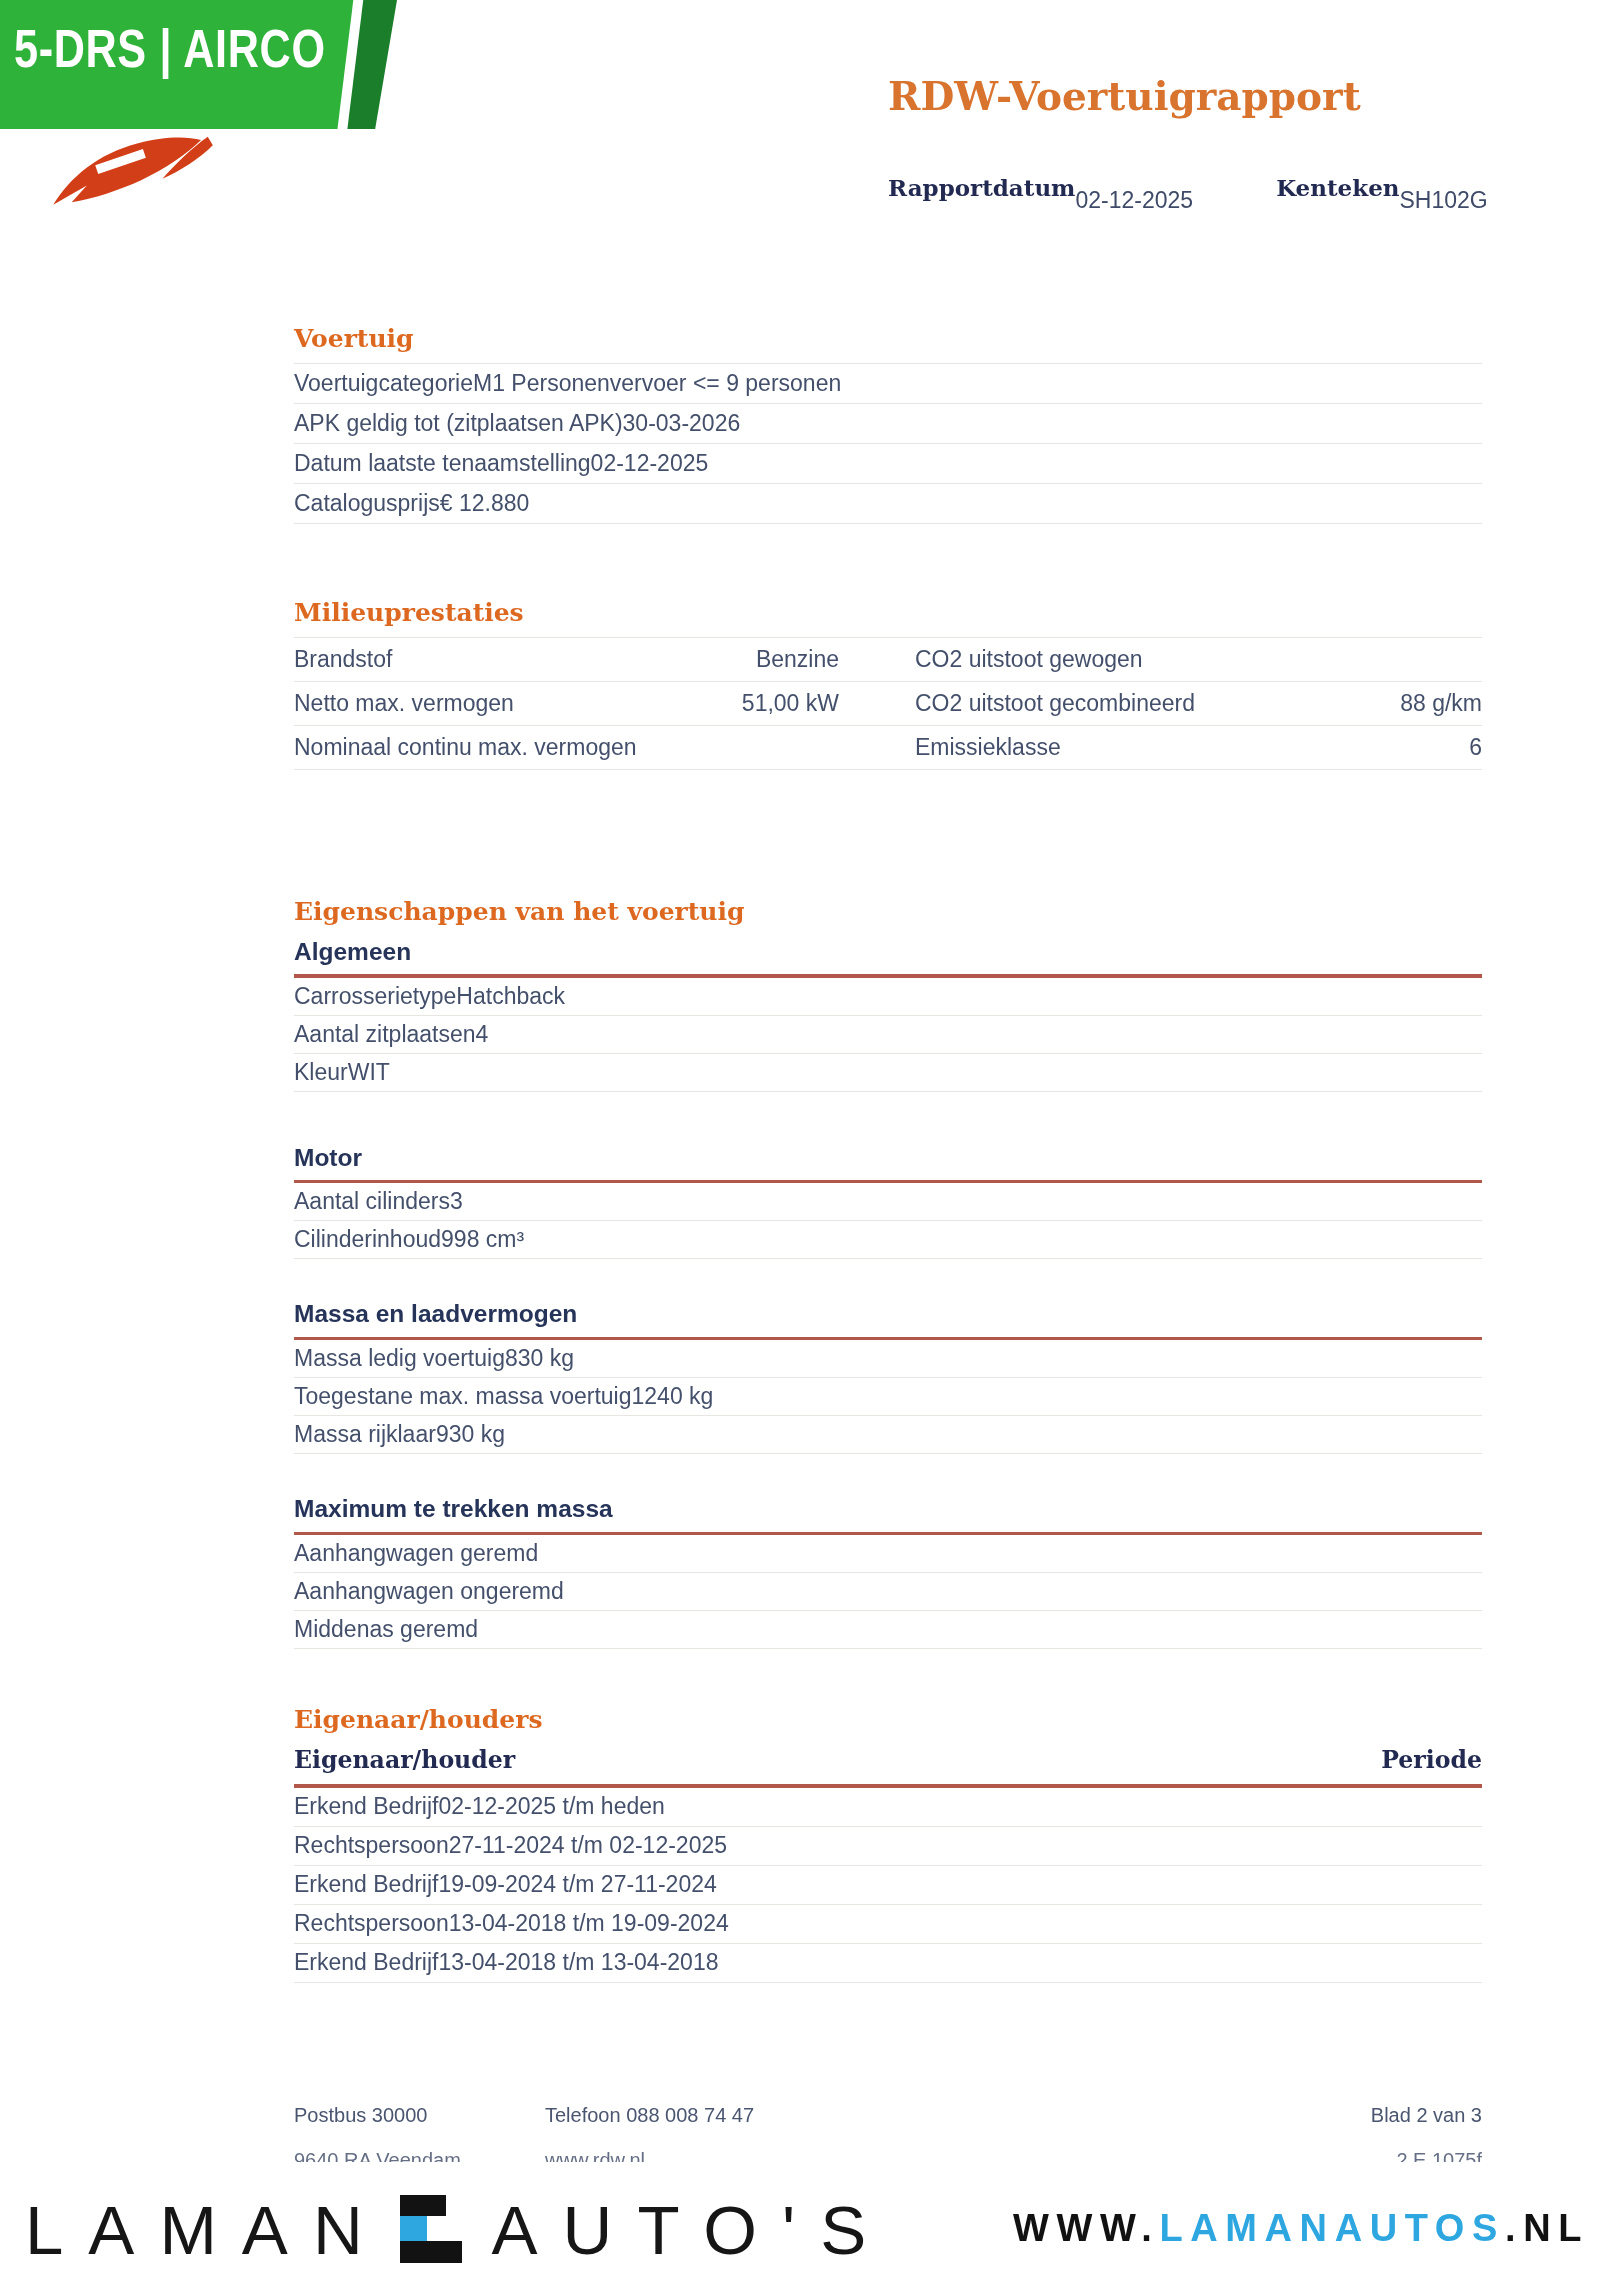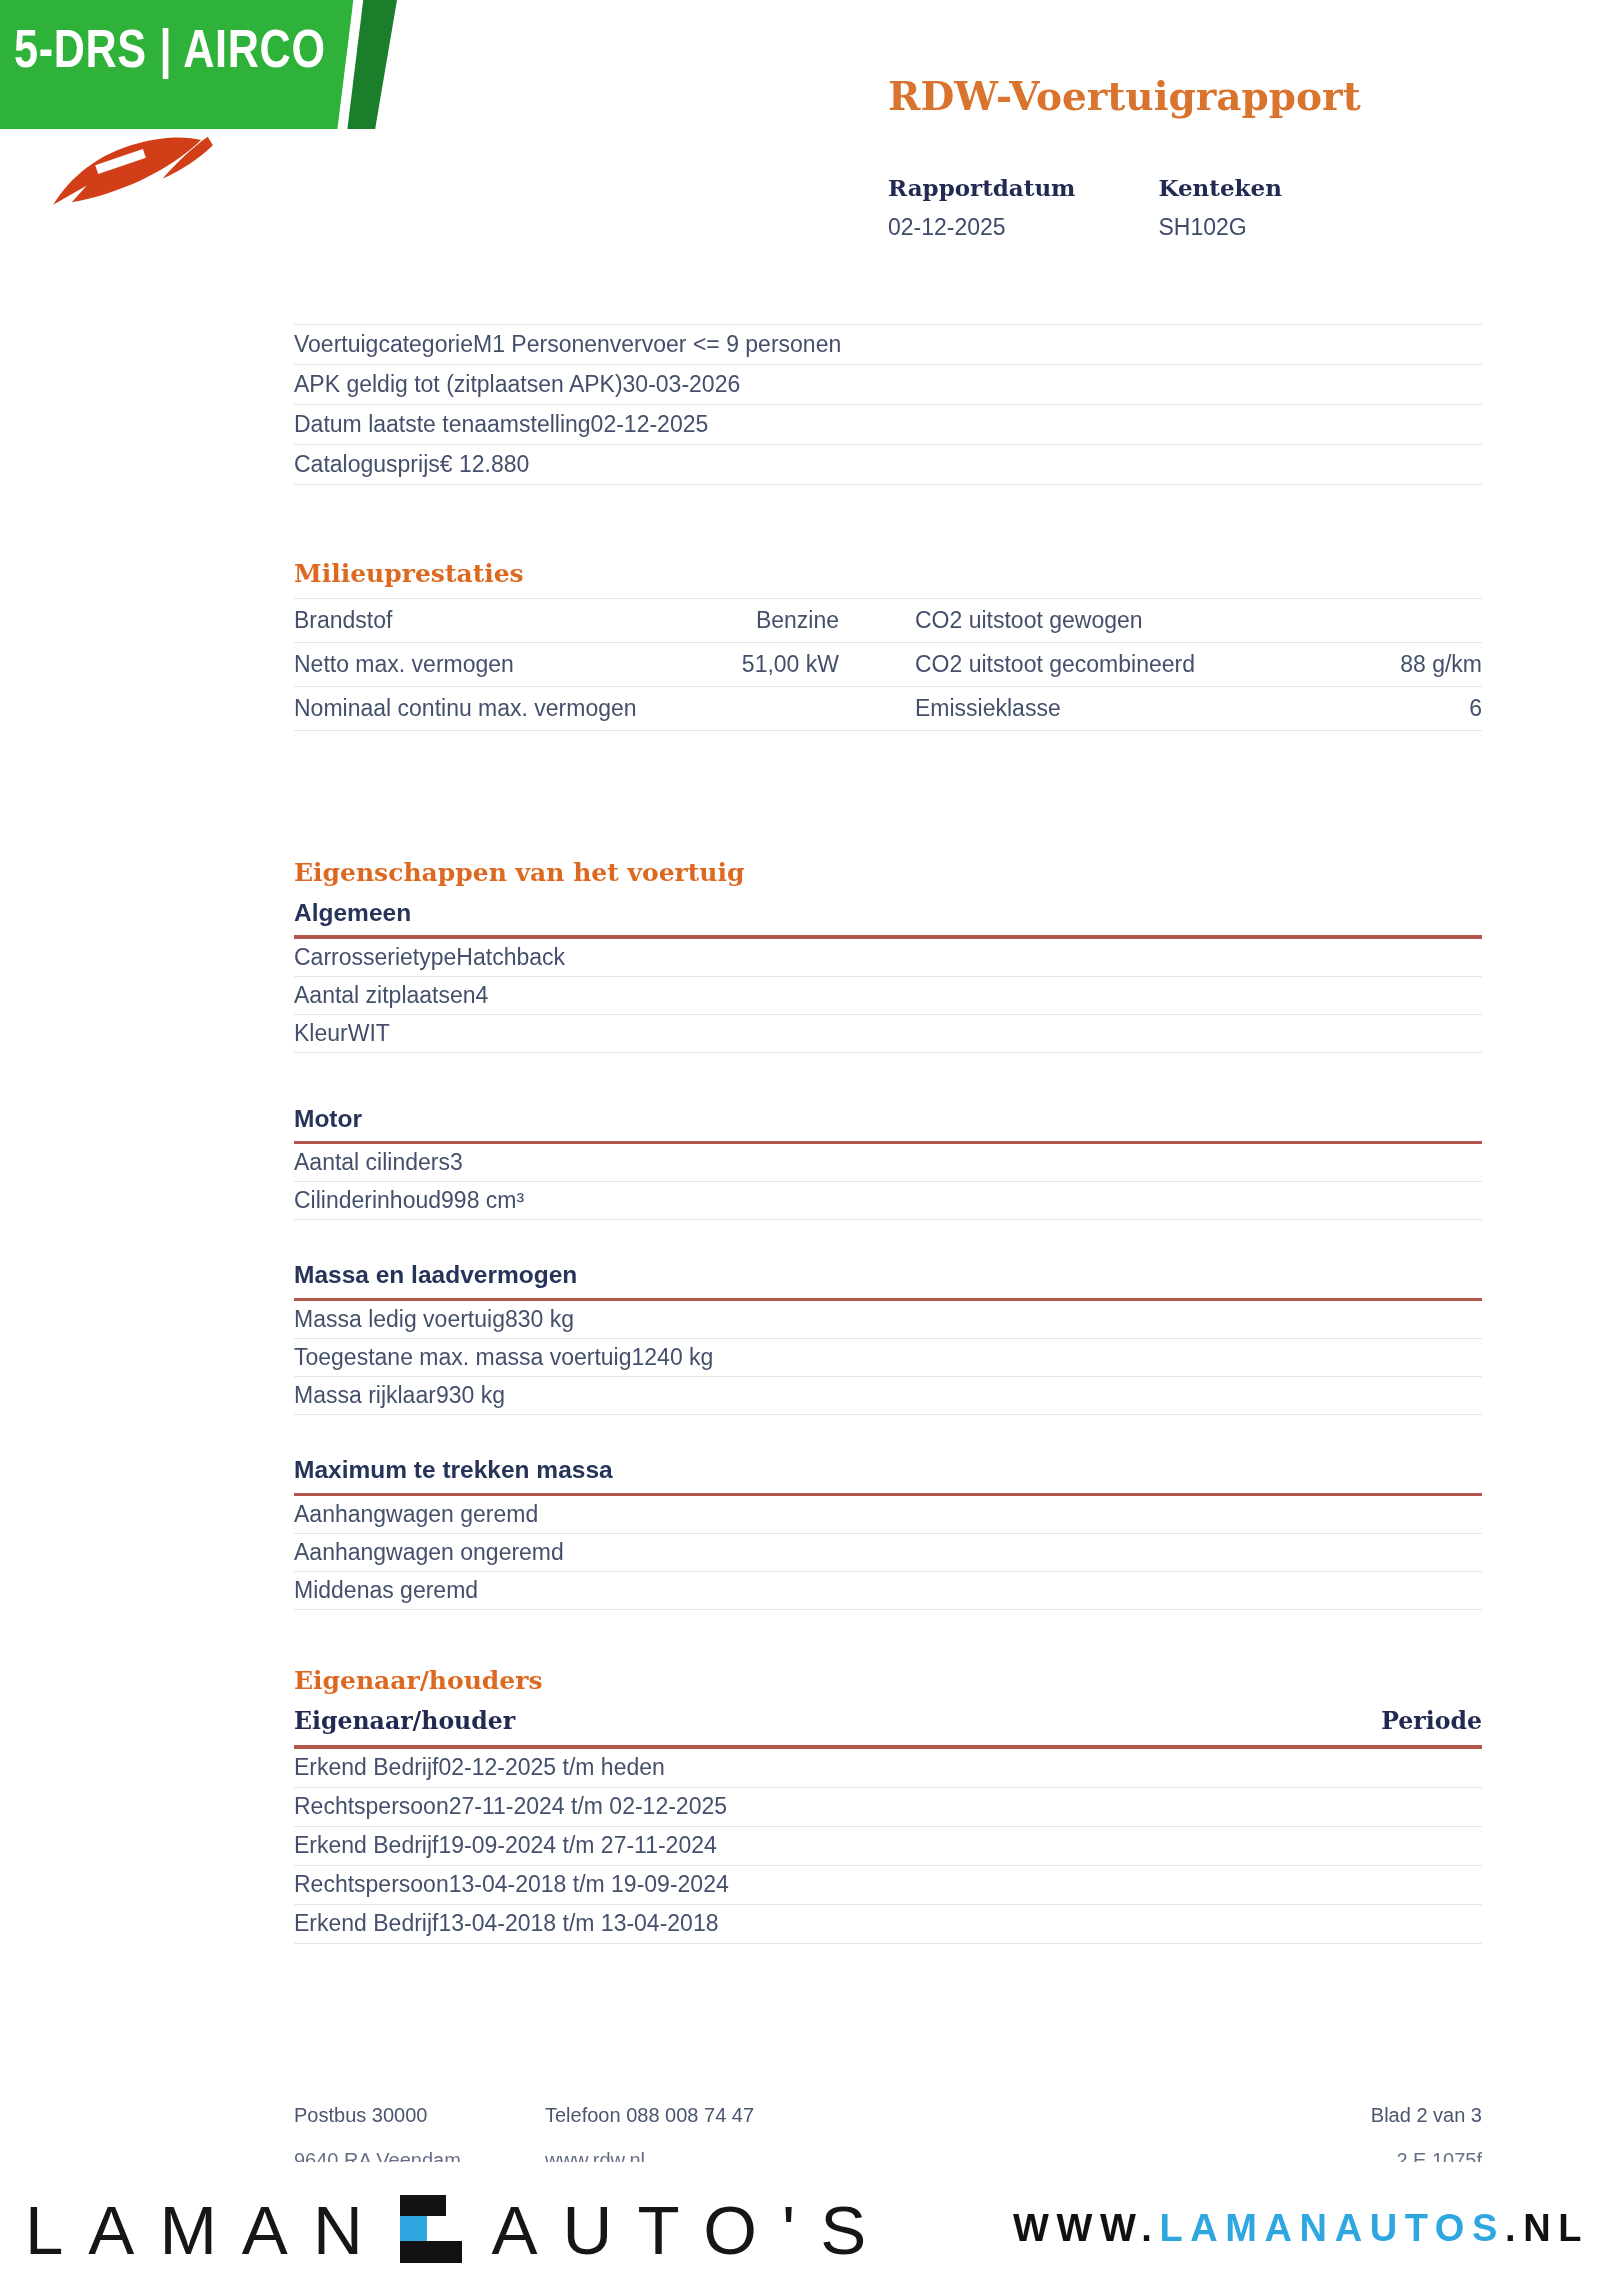--- a/index.html
+++ b/index.html
@@ -15,21 +15,21 @@
     clip-path:polygon(91.5% 0,100% 0,94.5% 100%,87.5% 100%);}
   .banner-label{position:absolute;left:13.5px;top:17px;font-size:54px;font-weight:bold;
     color:#ffffff;letter-spacing:0.8px;white-space:nowrap;
     transform:scaleX(0.80);transform-origin:left center;}
   
   .flame{position:absolute;left:46px;top:125px;width:169px;height:84px;}
   
   .doc-title{position:absolute;left:888px;top:73px;font-family:"DejaVu Serif",serif;
     font-weight:bold;font-size:39px;color:#d9742f;white-space:nowrap;}
   .meta{position:absolute;top:174px;left:888px;display:flex;}
-  .meta-block{display:flex;flex-direction:column;}
+  .meta-block{display:flex;flex-direction:row;}
   .meta-block.kenteken{margin-left:83px;}
   .meta-label{font-family:"DejaVu Serif",serif;font-weight:bold;font-size:23px;color:#222a52;}
   .meta-value{margin-top:12.7px;font-size:23px;color:#3e4a68;}
   
   .content{position:absolute;left:294px;top:324px;width:1188px;}
   .sec-title{margin:0 0 10px 0;font-family:"DejaVu Serif",serif;font-weight:bold;
     font-size:25px;color:#dd6820;}
   .table{border-top:1.7px solid #e7e6e3;}
   .row{display:flex;align-items:center;
     border-bottom:1.7px solid #e7e6e3;font-size:23px;color:#44506b;}
@@ -93,20 +93,21 @@
   </div>
   <div class="meta-block kenteken">
     <span class="meta-label">Kenteken</span>
     <span class="meta-value">SH102G</span>
   </div>
 </div>
 
 <div class="content">
 
   <div>
+    <h2 class="sec-title">Voertuig</h2>
     <div class="table t-voertuig">
       <div class="row">
         <span class="lbl">Voertuigcategorie</span>
         <span class="val">M1 Personenvervoer &lt;= 9 personen</span>
       </div>
       <div class="row">
         <span class="lbl">APK geldig tot (zitplaatsen APK)</span>
         <span class="val">30-03-2026</span>
       </div>
       <div class="row">

